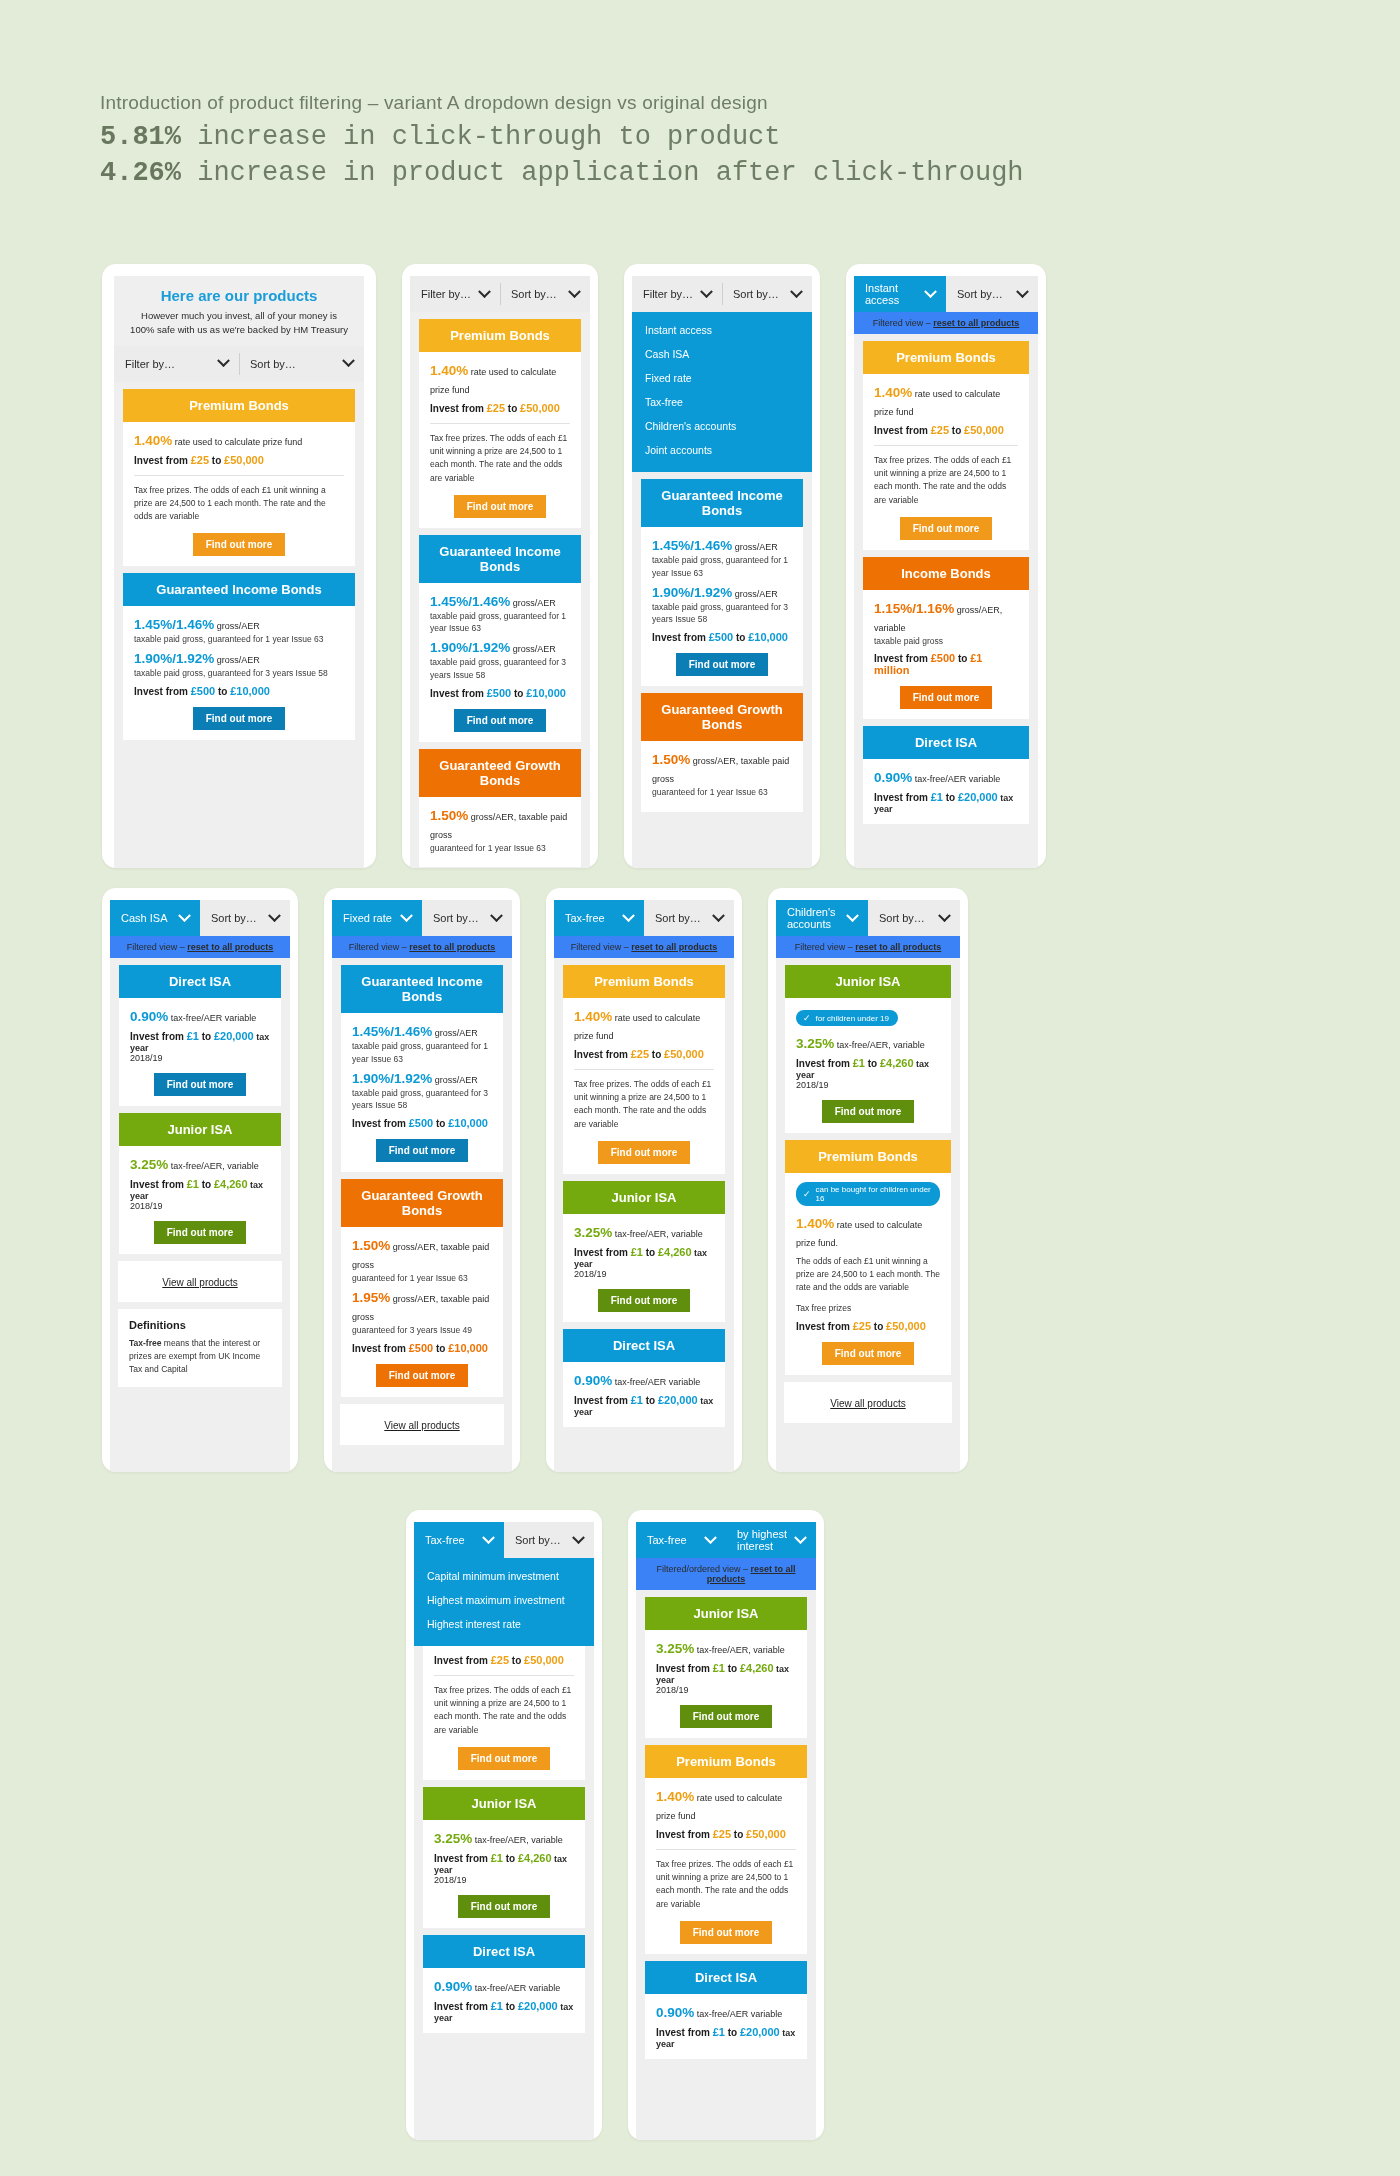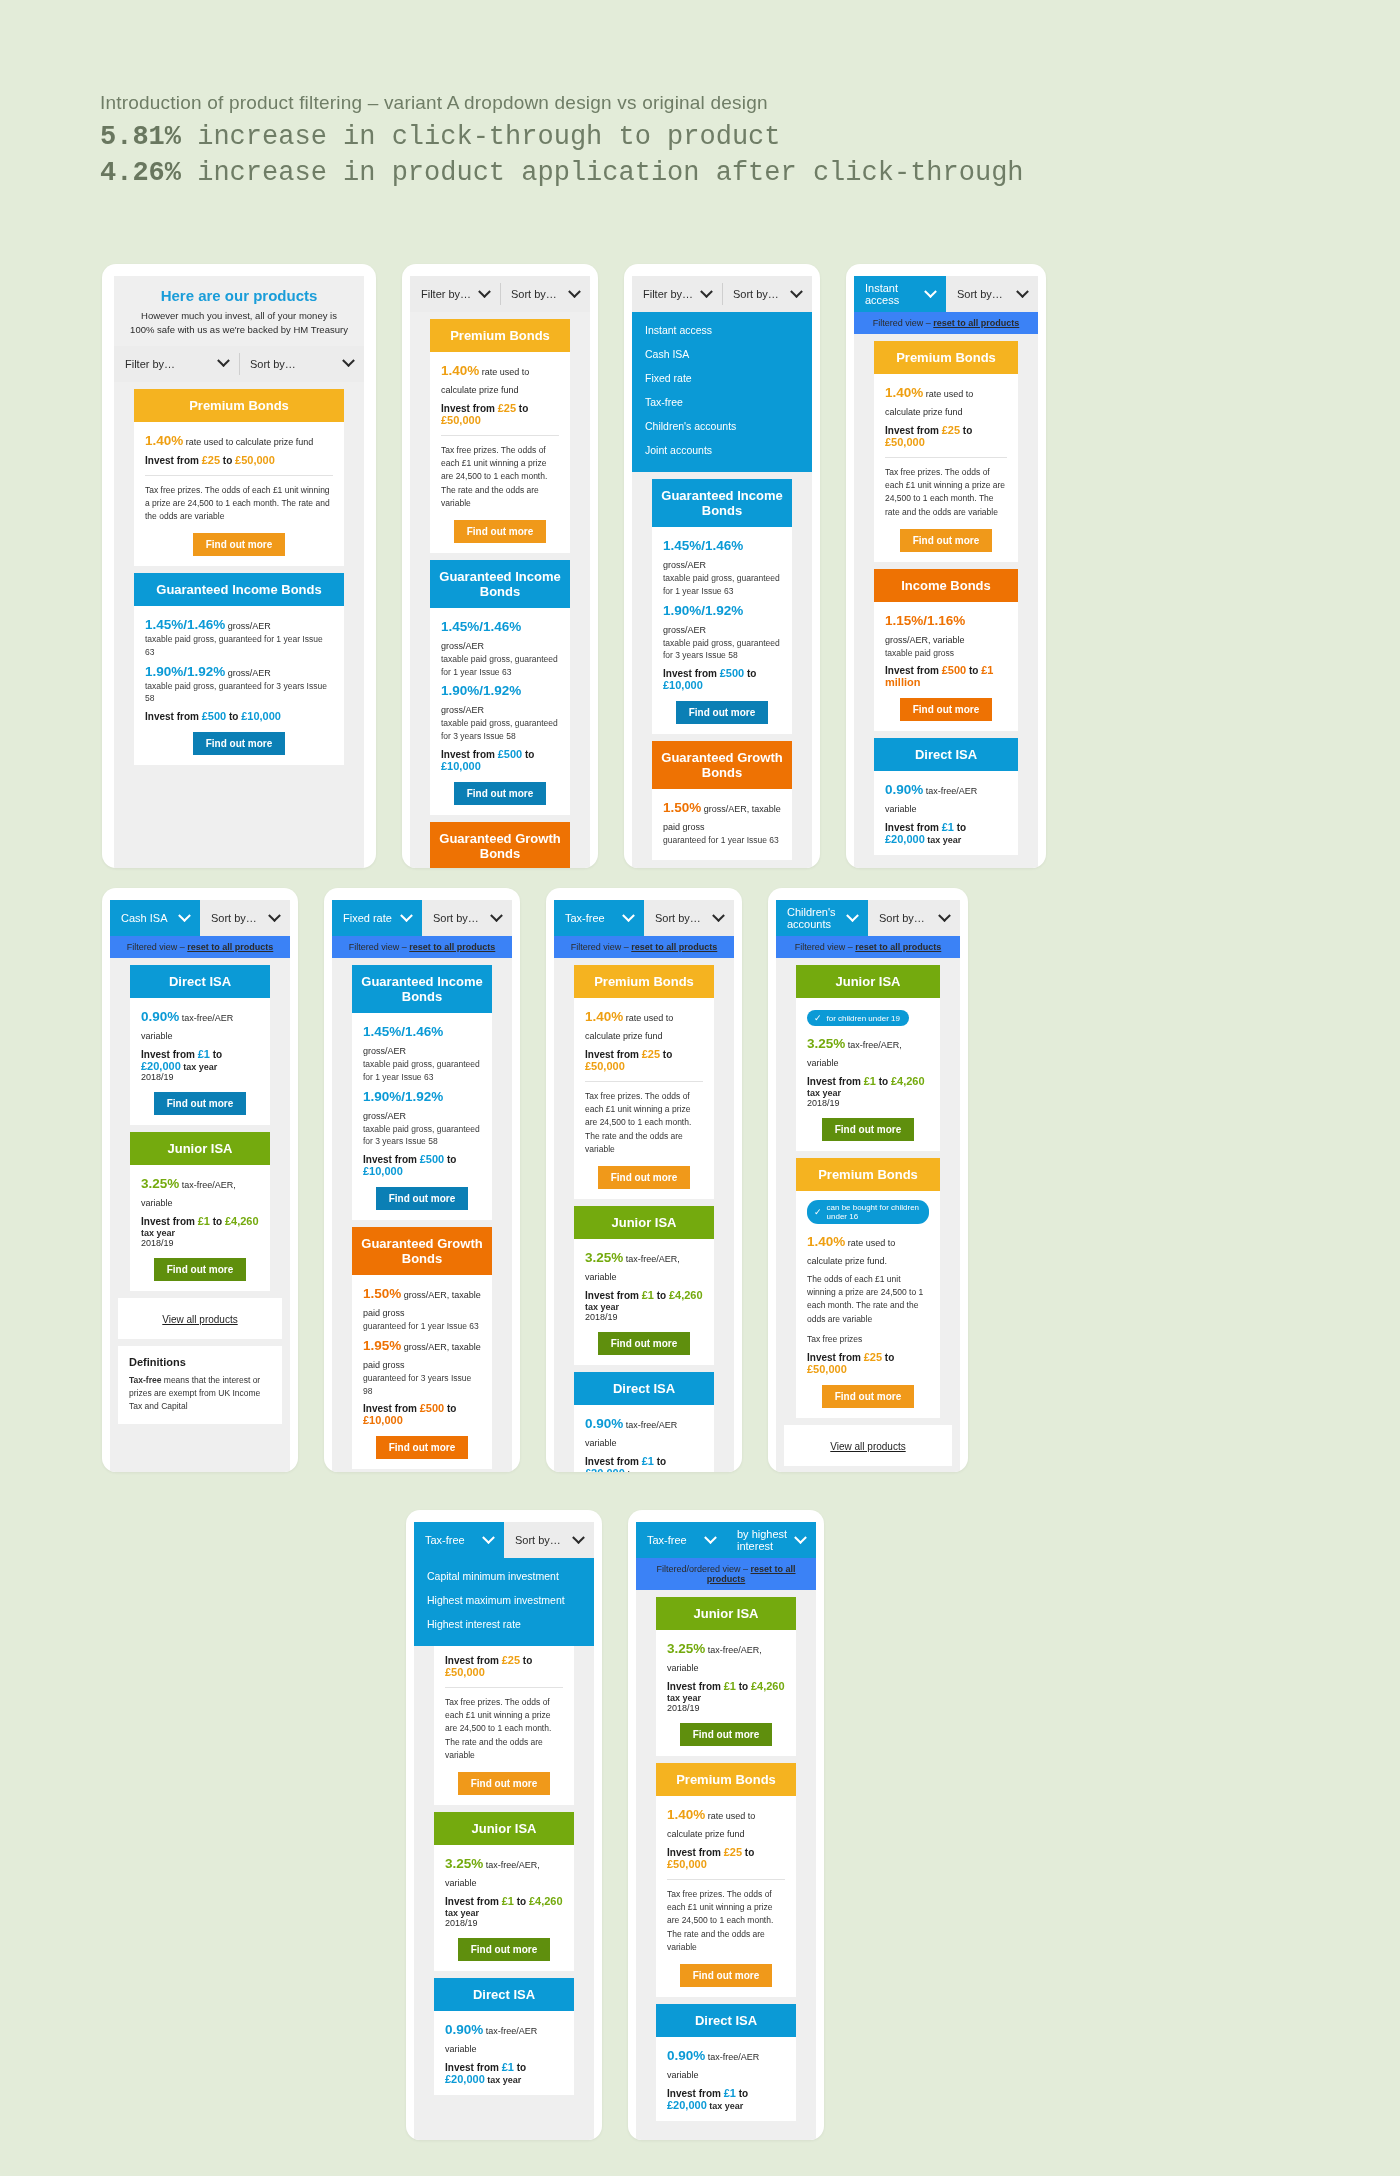--- a/index.html
+++ b/index.html
@@ -72,21 +72,21 @@
 
   
   .ddpanel { background:#0b9ad6; padding: 6px 0 10px; }
   .ddpanel .opt { color:#fff; font-size:10.5px; padding: 6px 13px; }
 
   
   .fnotice { background:#3b82f6; text-align:center; font-size:9px; color:#2b2b2b; padding:6px 4px; }
   .fnotice u { text-decoration: underline; font-weight: bold; }
 
   
-  .prod { background:#fff; margin: 7px 20px; }
+  .prod { background:#fff; margin: 7px 9px; }
   .prod-head { color:#fff; font-weight:bold; font-size:13px; text-align:center; padding: 9px 6px; }
   .h-amber  { background:#f5b320; }
   .h-blue   { background:#0b9ad6; }
   .h-orange { background:#ee7203; }
   .h-green  { background:#74aa0e; }
   .prod-body { padding: 9px 11px 10px; }
   .rate { font-size: 13.5px; font-weight: bold; }
   .r-amber{color:#ee9f12;} .r-blue{color:#0b9ad6;} .r-orange{color:#ee7203;} .r-green{color:#74aa0e;}
   .lbl { font-size: 9px; color:#2b2b2b; }
   .sub { font-size: 8.5px; color:#3a3a3a; line-height:1.5; margin-bottom: 3px; }
@@ -353,21 +353,21 @@
             <div class="invest"><span>Invest from</span> <span class="amt a-blue">£500</span> <span>to</span> <span class="amt a-blue">£10,000</span></div>
             <div class="btn-wrap"><button class="btn b-blue">Find out more</button></div>
           </div>
         </div>
         <div class="prod">
           <div class="prod-head h-orange">Guaranteed Growth Bonds</div>
           <div class="prod-body">
             <div><span class="rate r-orange">1.50%</span><span class="lbl"> gross/AER, taxable paid gross</span></div>
             <div class="sub">guaranteed for 1 year Issue 63</div>
             <div><span class="rate r-orange">1.95%</span><span class="lbl"> gross/AER, taxable paid gross</span></div>
-            <div class="sub">guaranteed for 3 years Issue 98</div>
+            <div class="sub">guaranteed for 3 years Issue 49</div>
             <div class="invest"><span>Invest from</span> <span class="amt a-orange">£500</span> <span>to</span> <span class="amt a-orange">£10,000</span></div>
             <div class="btn-wrap"><button class="btn b-orange">Find out more</button></div>
           </div>
         </div>
         <div class="viewall">View all products</div>
       </div>
     </div>
 
     <div class="phone" style="width:196px;height:584px;">
       <div class="screen" style="left:8px;right:8px;">

